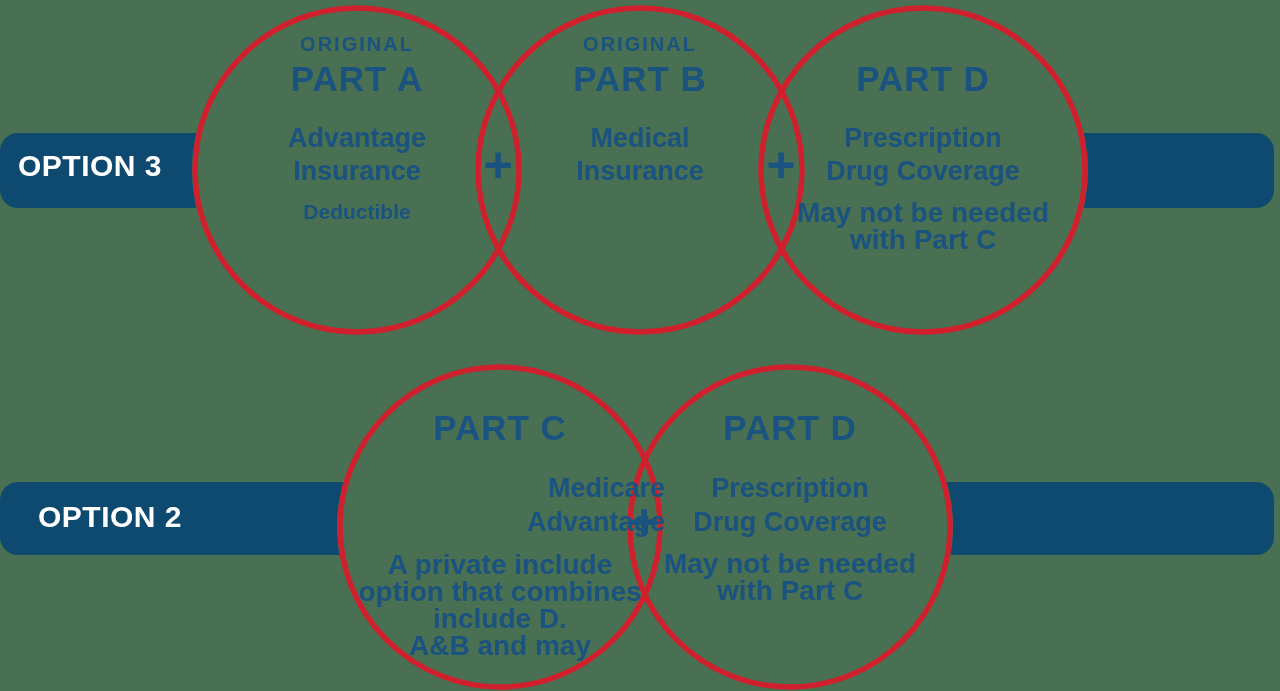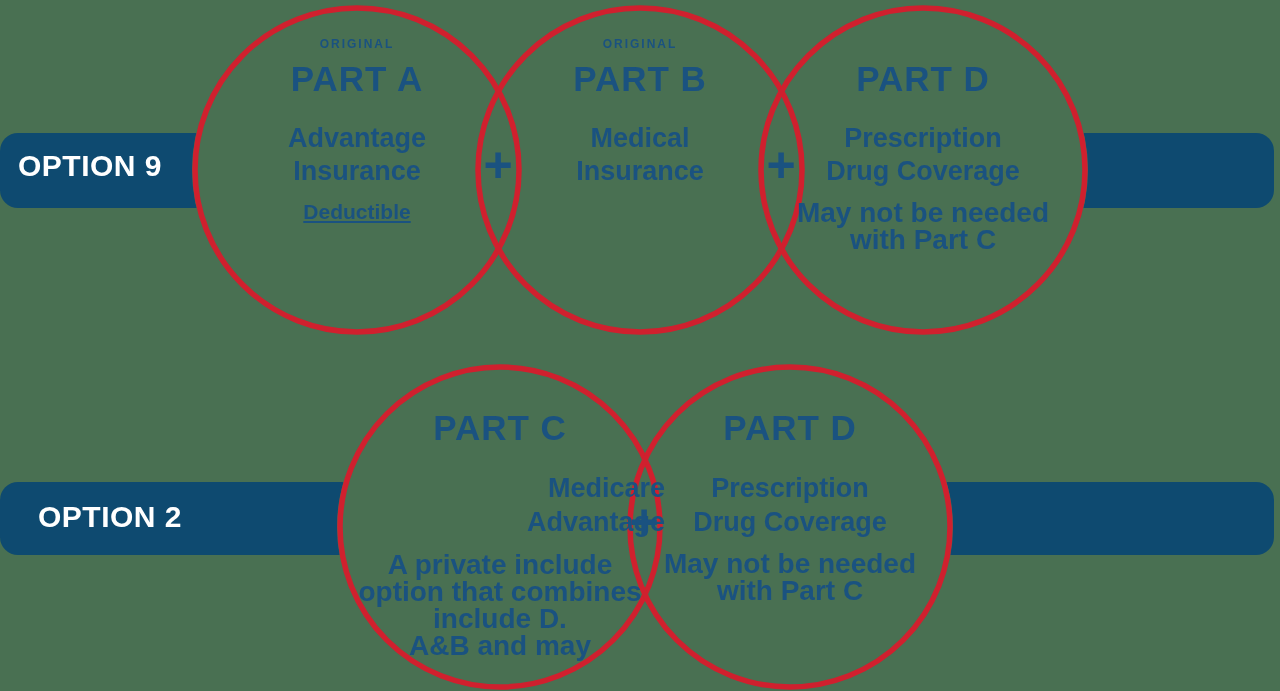--- a/index.html
+++ b/index.html
@@ -22,21 +22,21 @@
     letter-spacing: 0.5px;
     white-space: nowrap;
   }
 
   .circle-block {
     width: 330px;
     text-align: center;
     color: #1a5280;
   }
   .eyebrow {
-    font-size: 12px;
+    font-size: 20px;
     font-weight: 800;
     letter-spacing: 2px;
     line-height: 20px;
   }
   .part-title {
     font-size: 35px;
     font-weight: 800;
     letter-spacing: 1px;
     line-height: 42px;
     white-space: nowrap;
@@ -79,30 +79,30 @@
       <rect x="0" y="482" width="1274" height="73" rx="18" fill="#0e4a70"></rect>
     </g>
 
     <circle cx="357" cy="170" r="162" fill="none" stroke-width="5.5" stroke="#d0202e"></circle>
     <circle cx="640" cy="170" r="162" fill="none" stroke-width="5.5" stroke="#d0202e"></circle>
     <circle cx="923" cy="170" r="162" fill="none" stroke-width="5.5" stroke="#d0202e"></circle>
     <circle cx="500" cy="527" r="160" fill="none" stroke-width="5.5" stroke="#d0202e"></circle>
     <circle cx="790" cy="527" r="160" fill="none" stroke-width="5.5" stroke="#d0202e"></circle>
   </svg>
 
-  <div class="abs option-label" style="left:18px; top:149px;">OPTION 9</div>
+  <div class="abs option-label" style="left:18px; top:149px;">OPTION 3</div>
   <div class="abs option-label" style="left:38px; top:500px;">OPTION 2</div>
 
   <div class="abs circle-block eyebrow" style="left:192px; top:34px;">ORIGINAL</div>
   <div class="abs circle-block part-title" style="left:192px; top:58px;">PART A</div>
   <div class="abs circle-block subtitle" style="left:192px; top:122px;">
     <span>Advantage</span>
     <span>Insurance</span>
   </div>
-  <div class="abs circle-block detail" style="left:192px; top:198px;text-decoration:underline;">
+  <div class="abs circle-block detail" style="left:192px; top:198px;">
     <span>Deductible</span>
   </div>
 
   <div class="abs plus-sign" style="left:468px; top:135px;">+</div>
 
   <div class="abs circle-block eyebrow" style="left:475px; top:34px;">ORIGINAL</div>
   <div class="abs circle-block part-title" style="left:475px; top:58px;">PART B</div>
   <div class="abs circle-block subtitle" style="left:475px; top:122px;">
     <span>Medical</span>
     <span>Insurance</span>

